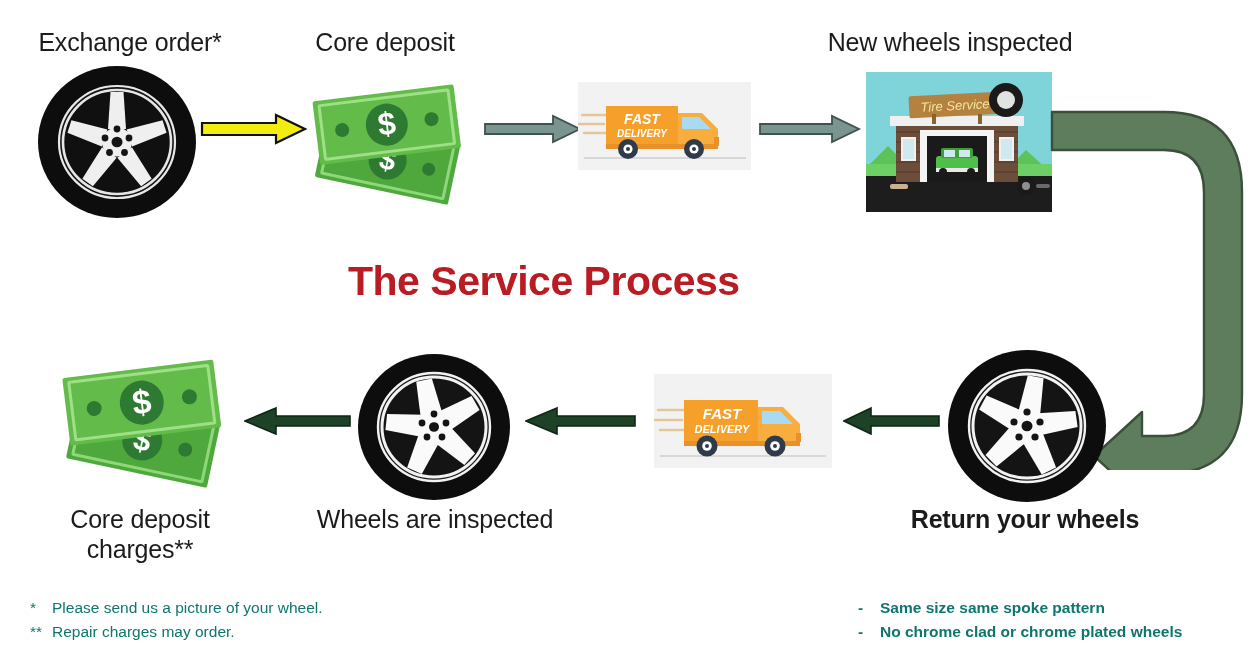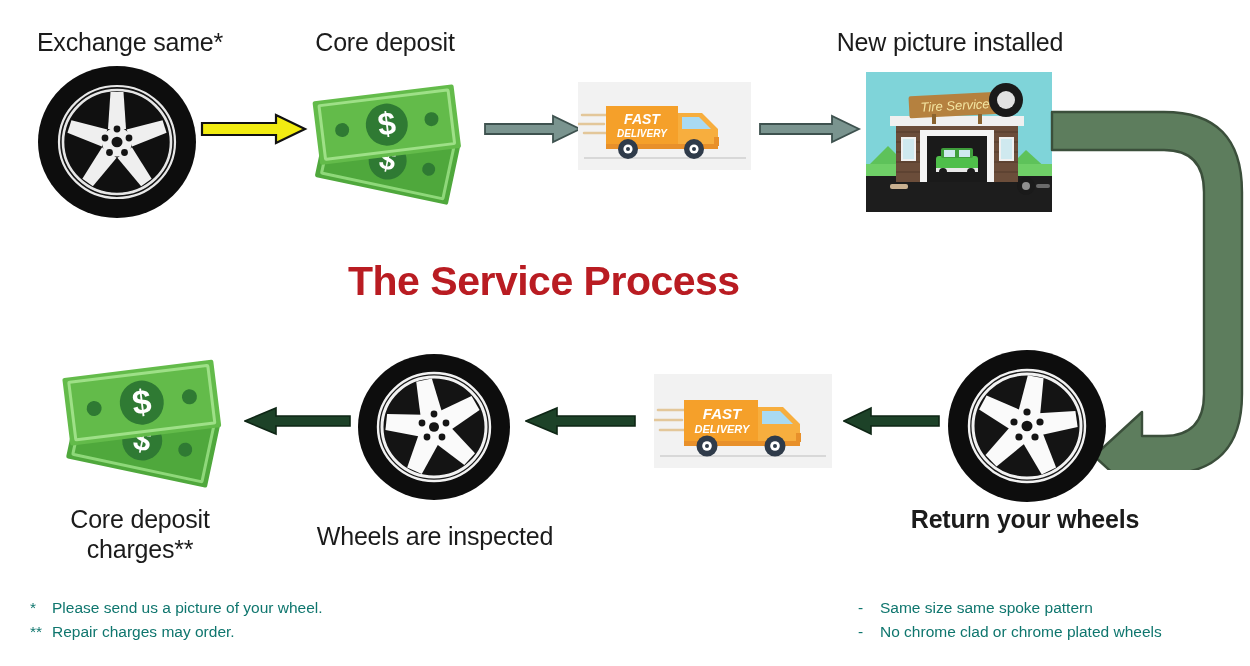--- a/index.html
+++ b/index.html
@@ -64,25 +64,25 @@
   .shopbox { display:block; }
 
   
   .arrow { display:block; }
 </style>
 </head>
 <body>
 
 <div id="canvas">
 
-  <div class="abs label" style="left:0px; top:28px; width:260px;">Exchange same*</div>
+  <div class="abs label" style="left:0px; top:28px; width:260px;">Exchange order*</div>
 
   <div class="abs label" style="left:255px; top:28px; width:260px;">Core deposit</div>
 
-  <div class="abs label" style="left:800px; top:28px; width:300px;">New picture installed</div>
+  <div class="abs label" style="left:800px; top:28px; width:300px;">New wheels inspected</div>
 
   <div class="abs" style="left:36px; top:64px;">
     <svg class="wheel" width="162" height="156" viewBox="0 0 162 156">
       <g>
 
         <ellipse cx="81" cy="78" rx="79" ry="76" fill="#0d0d0d"></ellipse>
 
         <g fill="#ffffff" opacity="0.0"></g>
 
         <ellipse cx="81" cy="78" rx="58" ry="56" fill="#141414" stroke="#e8e8e8" stroke-width="2.2"></ellipse>
@@ -382,21 +382,21 @@
       <g fill="#141414">
         <circle cx="78" cy="62" r="3.4"></circle>
         <circle cx="90" cy="71" r="3.4"></circle>
         <circle cx="86" cy="85" r="3.4"></circle>
         <circle cx="71" cy="85" r="3.4"></circle>
         <circle cx="66" cy="71" r="3.4"></circle>
       </g>
     </svg>
   </div>
 
-  <div class="abs label" style="left:290px; top:505px; width:290px;margin-top:17px;">Wheels are inspected</div>
+  <div class="abs label" style="left:290px; top:505px; width:290px;">Wheels are inspected</div>
 
   <div class="abs" style="left:244px; top:404px;">
     <svg class="arrow" width="108" height="34" viewBox="0 0 108 34">
       <path d="M106,12 L32,12 L32,4 L1,17 L32,30 L32,22 L106,22 Z" fill="#1d4228" stroke="#0e2615" stroke-width="1.6" stroke-linejoin="miter"></path>
     </svg>
   </div>
 
   <div class="abs" style="left:56px; top:348px;">
     <svg class="money" width="182" height="140" viewBox="0 0 182 140">
       <g transform="rotate(12 91 70)">
@@ -425,21 +425,21 @@
 
   <div class="abs" style="left:30px; top:596px;">
     <div class="foot">
       <span class="mk">*</span><span>Please send us a picture of your wheel.</span>
     </div>
     <div class="foot">
       <span class="mk">**</span><span>Repair charges may order.</span>
     </div>
   </div>
 
-  <div class="abs" style="left:858px; top:596px;">
+  <div class="abs" style="left:858px; top:596px;font-weight:bold;">
     <div class="foot">
       <span class="mk">-</span><span>Same size same spoke pattern</span>
     </div>
     <div class="foot">
       <span class="mk">-</span><span>No chrome clad or chrome plated wheels</span>
     </div>
   </div>
 
 </div>
 

